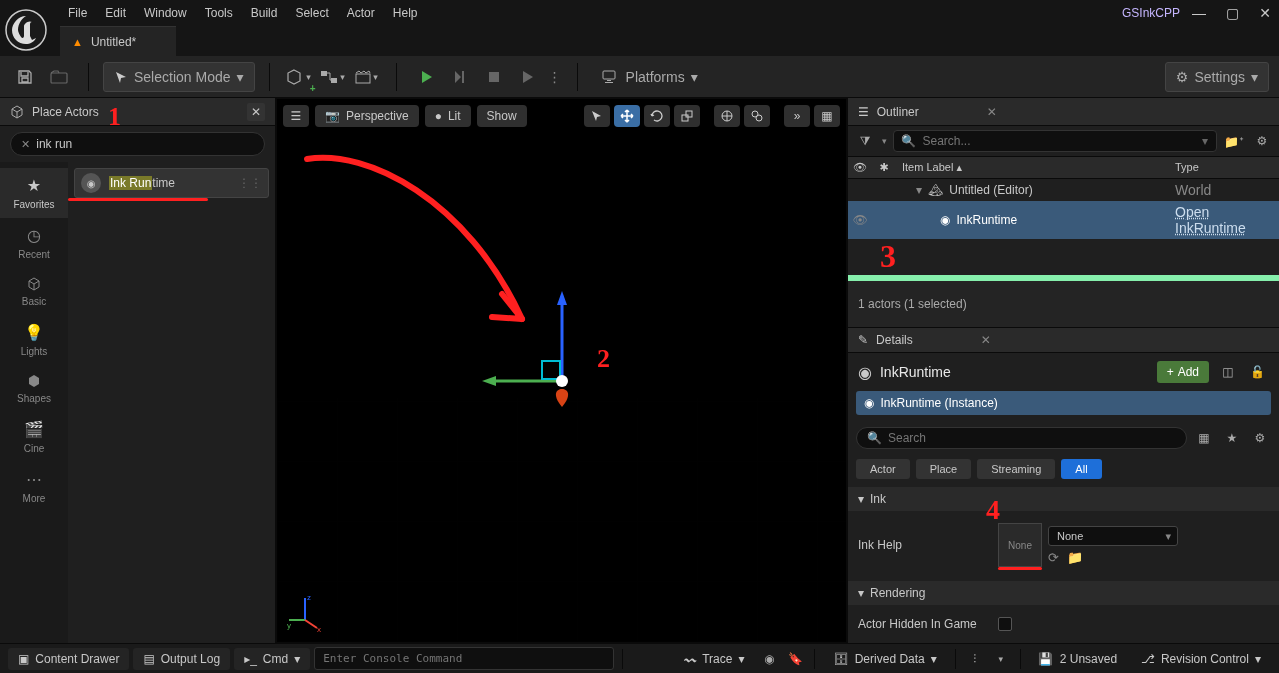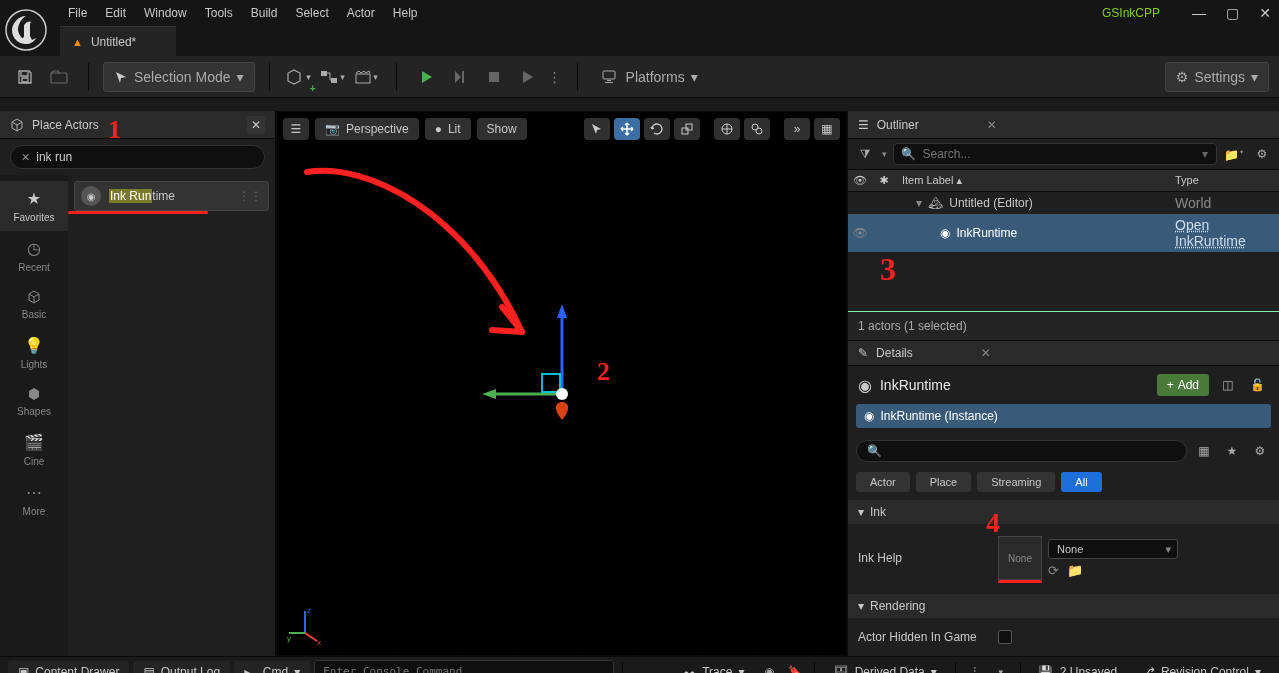--- a/index.html
+++ b/index.html
@@ -2,39 +2,39 @@
 <html><head>
 <meta charset="utf-8">
 <style>
 * { margin: 0; padding: 0; box-sizing: border-box; font-family: "Segoe UI", Arial, sans-serif; }
 body { background: #1a1a1a; color: #c8c8c8; font-size: 12px; overflow: hidden; width: 1279px; height: 673px; }
 
 
 .titlebar { height: 26px; background: #151515; display: flex; align-items: center; padding: 0 8px; }
 .titlebar .menu { display: flex; gap: 18px; margin-left: 60px; }
 .titlebar .menu span { color: #c8c8c8; cursor: pointer; }
-.titlebar .project { margin-left: auto; margin-right: 32px; color: #84cc16; }
+.titlebar .project { margin-left: auto; margin-right: 12px; color: #c4b5fd; }
 .win-controls { display: flex; gap: 20px; font-size: 14px; color: #c8c8c8; }
 
 
 .logobar { height: 30px; background: #151515; display: flex; align-items: center; position: relative; }
 .ue-logo { width: 44px; height: 44px; position: absolute; left: 4px; top: -18px; }
 .tab { margin-left: 60px; background: #242424; height: 30px; display: flex; align-items: center; padding: 0 40px 0 12px; gap: 8px; border-top: 1px solid #333; }
 .tab .fire { color: #ff8c00; font-size: 11px; }
 
 
 .maintoolbar { height: 42px; background: #242424; display: flex; align-items: center; padding: 0 10px; gap: 10px; border-bottom: 1px solid #0a0a0a; }
 .tb-group { display: flex; align-items: center; gap: 4px; }
 .tb-btn { width: 30px; height: 30px; display: flex; align-items: center; justify-content: center; background: transparent; border-radius: 3px; cursor: pointer; color: #aaa; font-size: 14px; }
 .tb-btn.wide { width: auto; padding: 0 10px; gap: 6px; background: #333; border: 1px solid #444; }
 .tb-sep { width: 1px; height: 28px; background: #0a0a0a; margin: 0 4px; }
 .play-btn svg { fill: #4caf50; }
 
 
-.main { display: flex; height: 545px; margin-top: 13px; }
+.main { display: flex; height: 545px; }
 
 
 .place-panel { width: 276px; background: #1f1f1f; display: flex; flex-direction: column; border-right: 1px solid #0a0a0a; }
 .panel-tab { height: 28px; display: flex; align-items: center; padding: 0 10px; background: #2a2a2a; gap: 8px; border-bottom: 1px solid #0a0a0a; position: relative; }
 .panel-tab .close { margin-left: auto; background: #333; width: 18px; height: 18px; display: flex; align-items: center; justify-content: center; border-radius: 2px; }
 .search-row { padding: 6px 10px; }
 .search-box { display: flex; align-items: center; background: #0f0f0f; border: 1px solid #333; border-radius: 14px; padding: 4px 10px; gap: 6px; }
 .search-box input { background: transparent; border: none; color: #c8c8c8; outline: none; flex: 1; font-size: 12px; }
 .search-box .clear { color: #888; cursor: pointer; font-size: 11px; }
 .place-body { display: flex; flex: 1; }
@@ -72,21 +72,21 @@
 .out-header .col4 { width: 110px; padding: 4px 6px; }
 .out-row { display: flex; align-items: center; padding: 3px 0; font-size: 12px; }
 .out-row.selected { background: #3a5a7a; color: #fff; }
 .out-row .col1 { width: 24px; text-align: center; color: #888; }
 .out-row .col2 { width: 24px; text-align: center; color: #888; }
 .out-row .col3 { flex: 1; padding: 0 6px; display: flex; align-items: center; gap: 6px; }
 .out-row .col4 { width: 110px; padding: 0 6px; color: #888; font-size: 14px; }
 .out-row.selected .col4 { color: #cde; text-decoration: underline dotted; }
 .indent1 { padding-left: 20px !important; }
 .indent2 { padding-left: 44px !important; }
-.out-footer { margin-top: auto; padding: 7px 10px; background: #242424; border-top: 1px solid #86efac; font-size: 12px; color: #aaa; }
+.out-footer { margin-top: auto; padding: 16px 10px; background: #242424; border-top: 6px solid #86efac; font-size: 12px; color: #aaa; }
 
 .details { flex: 1; background: #1f1f1f; display: flex; flex-direction: column; overflow: hidden; }
 .details-head { display: flex; align-items: center; padding: 8px 10px; gap: 8px; }
 .details-head .name { font-size: 14px; color: #e8e8e8; font-weight: 500; }
 .add-btn { margin-left: auto; background: #4a7a3a; color: #fff; padding: 4px 10px; border-radius: 3px; display: flex; align-items: center; gap: 4px; cursor: pointer; font-size: 12px; }
 .comp-row { margin: 0 8px 8px; background: #3a5a7a; padding: 5px 8px; border-radius: 3px; display: flex; align-items: center; gap: 6px; color: #fff; font-size: 12px; }
 .detail-search-row { display: flex; align-items: center; padding: 4px 8px; gap: 6px; }
 .detail-search { flex: 1; display: flex; align-items: center; background: #0f0f0f; border: 1px solid #333; border-radius: 12px; padding: 3px 10px; gap: 6px; }
 .detail-search input { background: transparent; border: none; color: #888; outline: none; flex: 1; font-size: 12px; }
 .filter-row { display: flex; gap: 6px; padding: 6px 8px; }
@@ -456,20 +456,21 @@
         <div class="icon-btn">◫</div>
         <div class="icon-btn">🔓</div>
       </div>
       <div class="comp-row">
         <span>◉</span>
         <span>InkRuntime (Instance)</span>
       </div>
       <div class="detail-search-row">
         <div class="detail-search">
           <span>🔍</span>
+          <input placeholder="Search" style="">
         </div>
         <div class="icon-btn">▦</div>
         <div class="icon-btn">★</div>
         <div class="icon-btn">⚙</div>
       </div>
       <div class="filter-row">
         <div class="filter-btn">Actor</div>
         <div class="filter-btn">Place</div>
         <div class="filter-btn">Streaming</div>
         <div class="filter-btn active">All</div>

